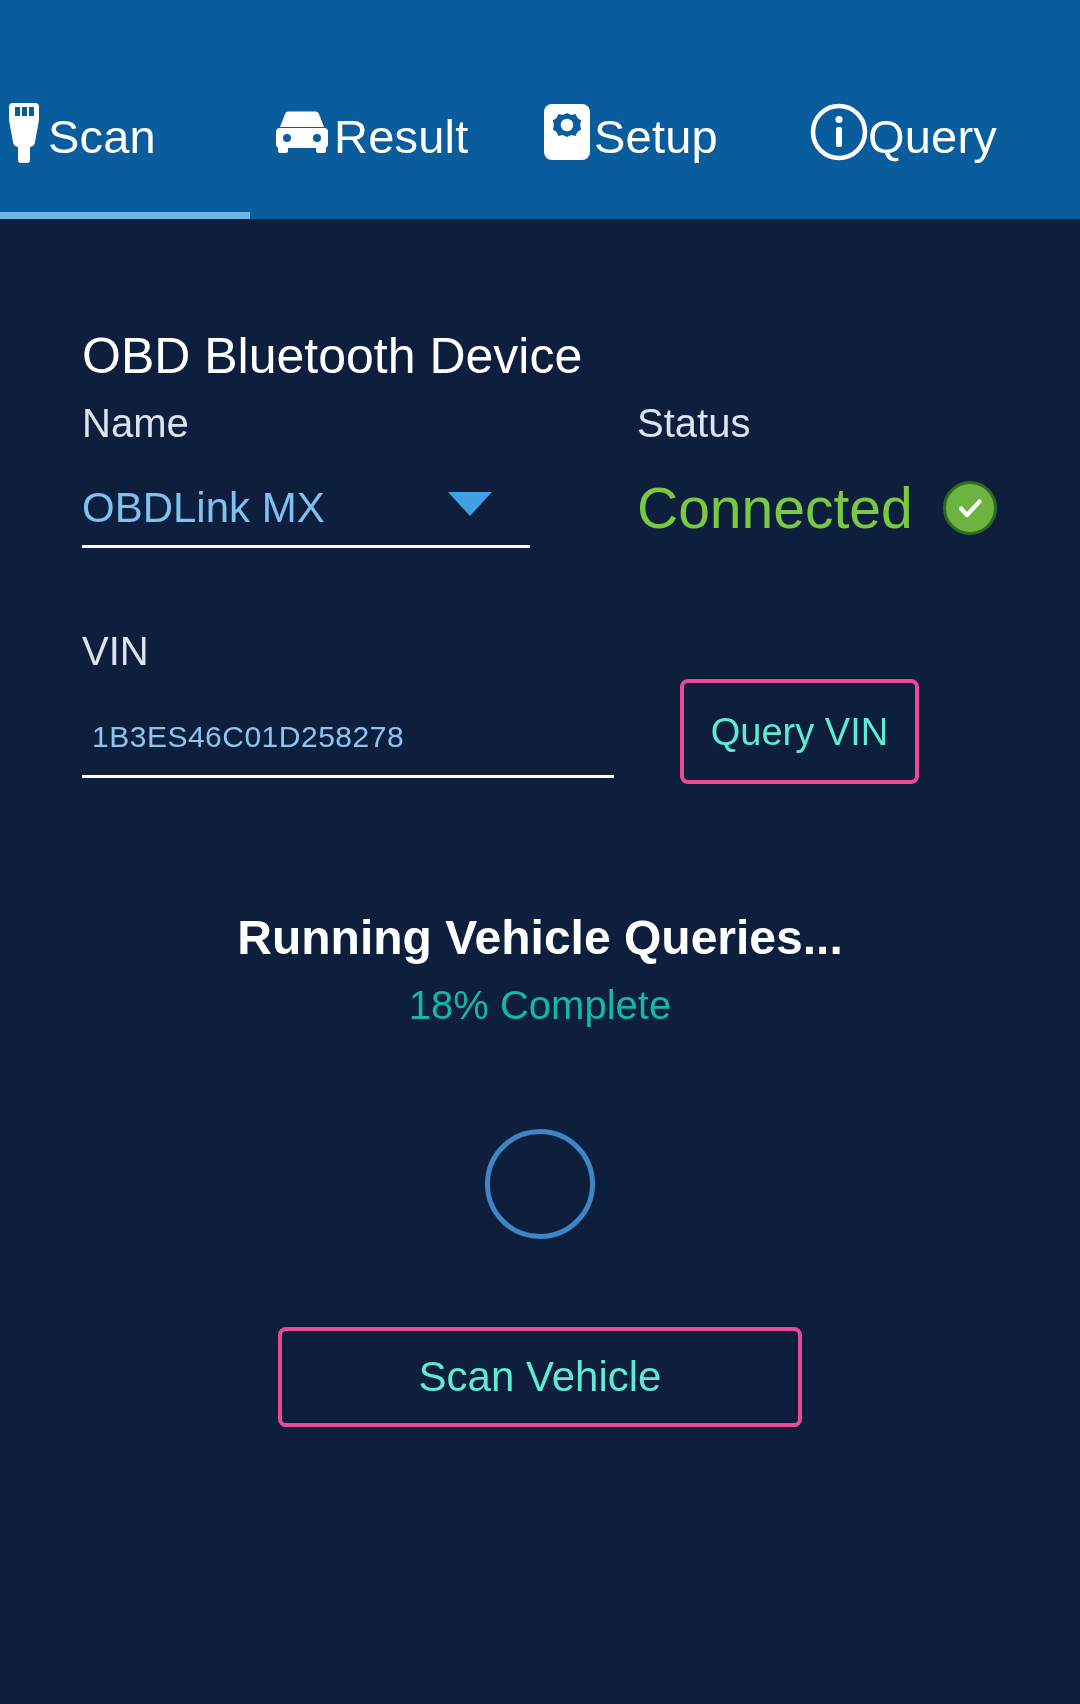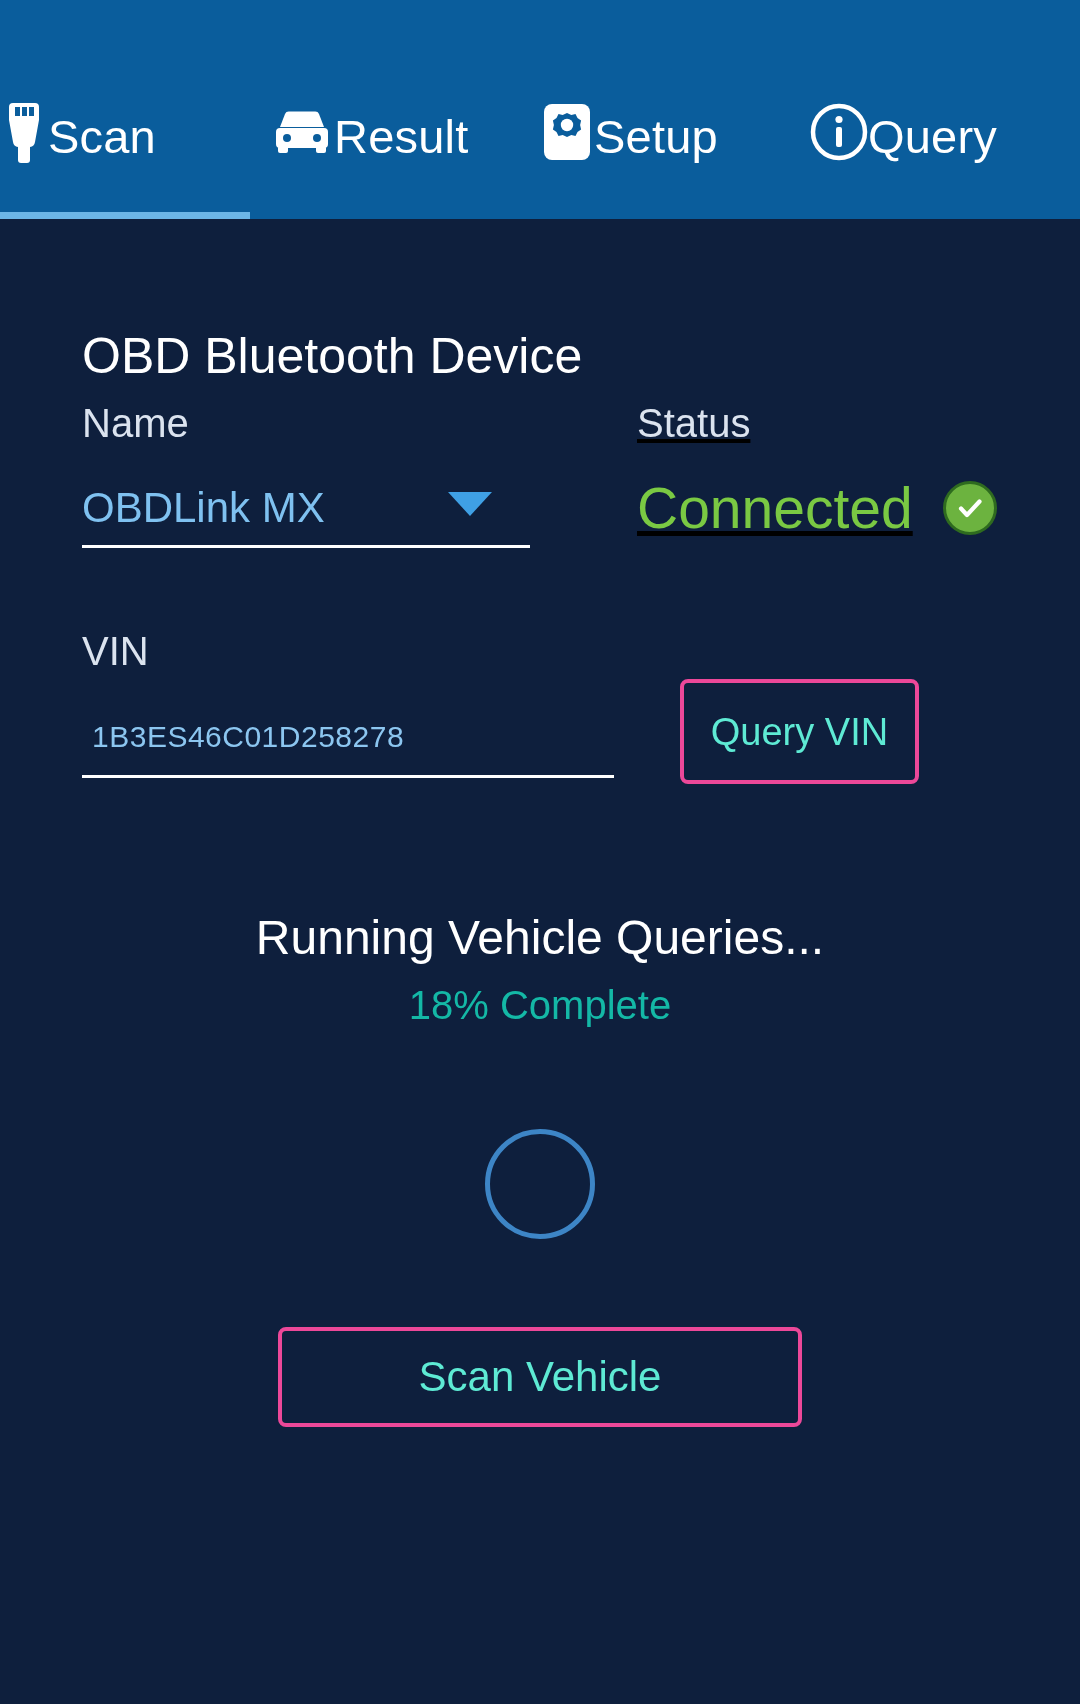--- a/index.html
+++ b/index.html
@@ -121,21 +121,20 @@
     border-top: 24px solid #3fa0e5;
     margin-right: 38px;
     margin-bottom: 8px;
   }
 
   
   .status-block {
     position: absolute;
     left: 637px;
     top: 180px;
-    text-decoration: underline;
   }
   .status-row {
     margin-top: 24px;
     height: 74px;
     display: flex;
     align-items: center;
   }
   .status-value {
     color: #7ac943;
     font-size: 57px;
@@ -208,21 +207,21 @@
     position: absolute;
     left: 0;
     top: 690px;
     width: 1080px;
     text-align: center;
   }
   .progress-title {
     color: #ffffff;
     font-size: 48px;
     line-height: 58px;
-    font-weight: 400;
+    font-weight: 700;
   }
   .progress-sub {
     margin-top: 14px;
     color: #14b8a6;
     font-size: 40px;
     line-height: 48px;
     font-weight: 400;
   }
 
   .spinner-wrap {

